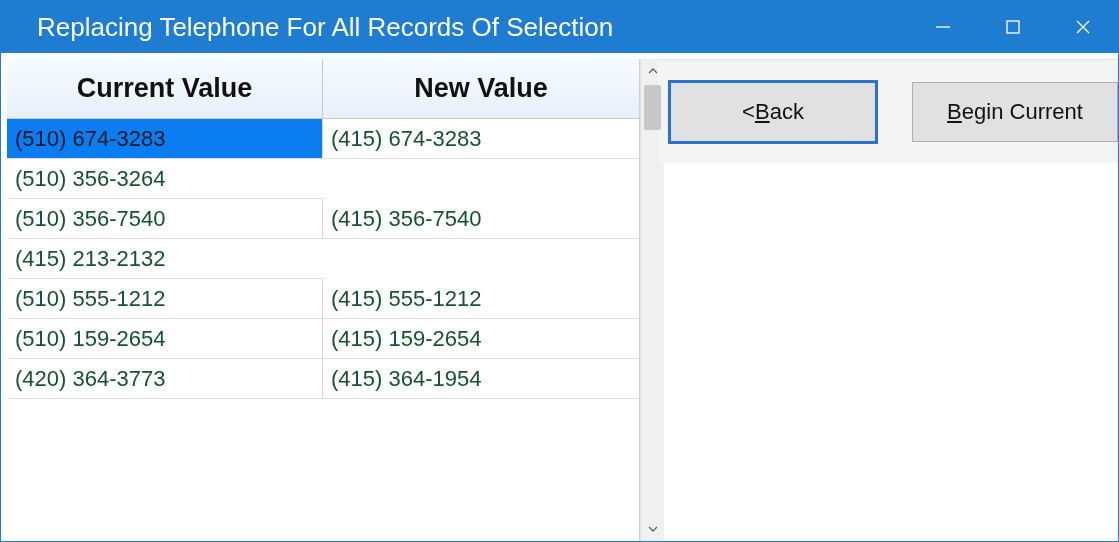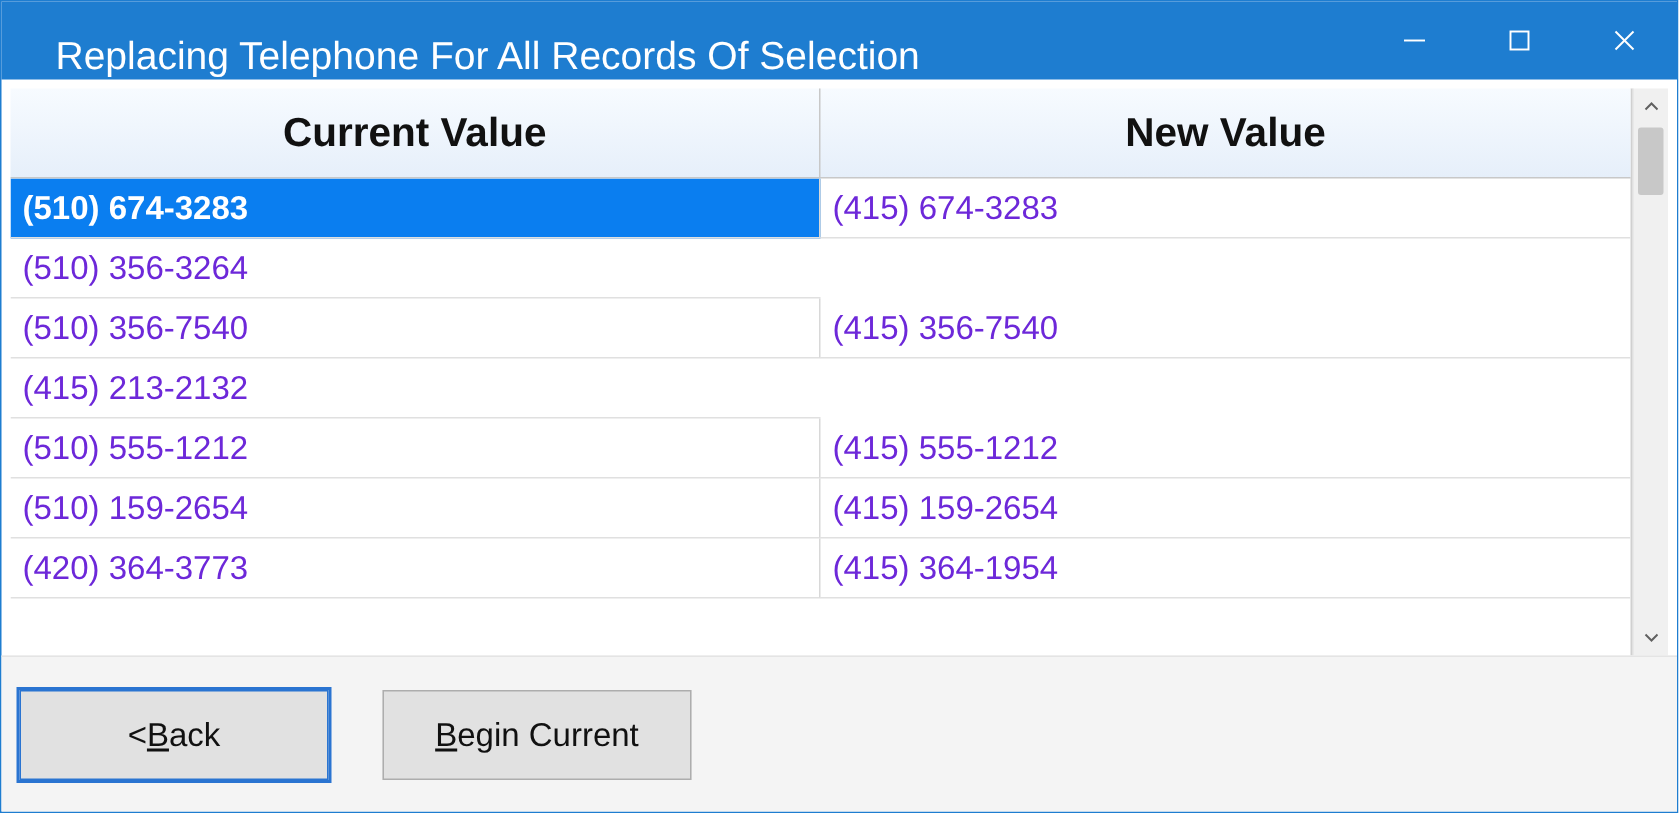--- a/index.html
+++ b/index.html
@@ -14,42 +14,42 @@
     width: 1119px; height: 542px;
     border: 1px solid #1e7dd0;
     display: flex; flex-direction: column;
     background: #ffffff;
   }
   .titlebar {
     height: 52px;
     background: #1e7dd0;
     color: #ffffff;
     display: flex;
-    align-items: flex-end;
+    align-items: center;
     padding-left: 36px;
     justify-content: space-between;
   }
   .titlebar .title {
     font-size: 26px;
     font-weight: 400;
   }
   .titlebar .controls {
     display: flex;
     height: 100%;
   }
   .titlebar .ctrl {
     width: 70px; height: 100%;
     display: flex; align-items: center; justify-content: center;
     color: #ffffff;
   }
   .titlebar .ctrl svg { display: block; }
   .content {
     flex: 1 1 auto;
     display: flex;
-    flex-direction: column;
+    flex-direction: row;
     padding: 6px 6px 0 6px;
     min-height: 0;
     text-align: right;
   }
   .grid-wrap {
     flex: 1 1 auto;
     display: flex;
     min-height: 0;
   }
   .grid {
@@ -81,30 +81,29 @@
   }
   .grow {
     display: grid;
     grid-template-columns: 1fr 1fr;
     height: 40px;
   }
   .gcell {
     display: flex; align-items: center;
     padding-left: 8px;
     font-size: 22px;
-    color: #6d28d9;
+    color: #14532d;
     border-right: 1px solid #d8d8d8;
     border-bottom: 1px solid #e0e0e0;
     white-space: nowrap; overflow: hidden;
   }
   .gcell:last-child { border-right: none; }
   .grow.selected .gcell.primary {
     background: #0a7ef0;
-    color: #ffffff;
-    font-weight: bold;
+    color: #0f172a;
   }
   .vscroll {
     width: 24px;
     background: #f0f0f0;
     display: flex; flex-direction: column; align-items: center;
     border-left: 1px solid #e0e0e0;
   }
   .vscroll .arrow {
     width: 100%; height: 24px;
     display: flex; align-items: center; justify-content: center;

